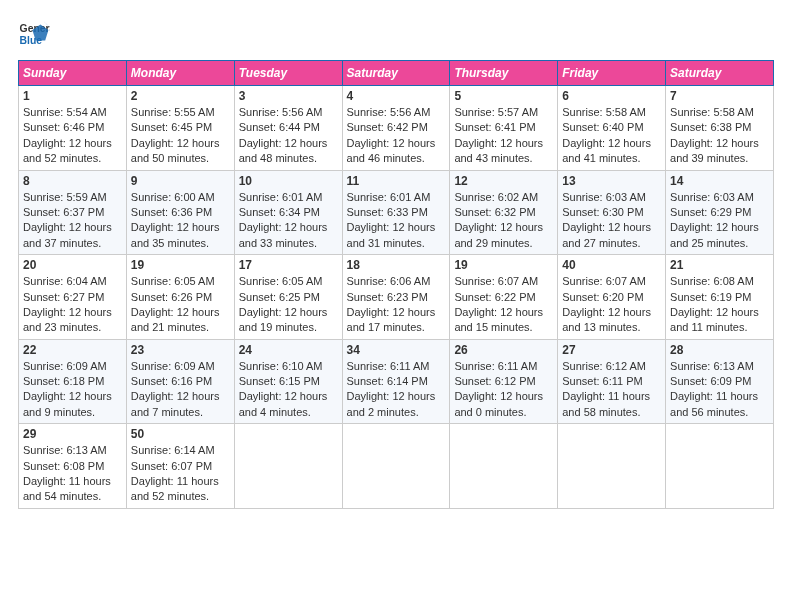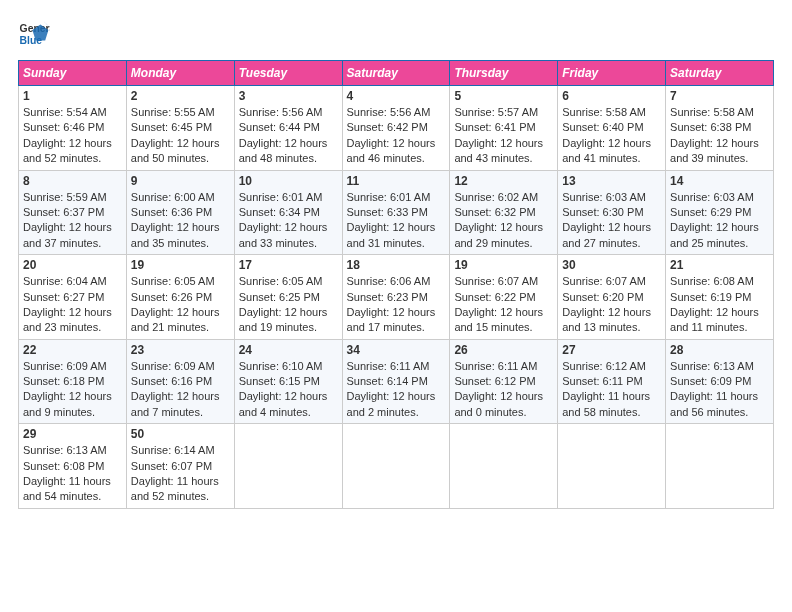--- a/index.html
+++ b/index.html
@@ -200,21 +200,21 @@
           </td>
           <td>
             <span class="day-num">18</span>
             <div class="day-info">Sunrise: 6:06 AM<br>Sunset: 6:23 PM<br>Daylight: 12 hours and 17 minutes.</div>
           </td>
           <td>
             <span class="day-num">19</span>
             <div class="day-info">Sunrise: 6:07 AM<br>Sunset: 6:22 PM<br>Daylight: 12 hours and 15 minutes.</div>
           </td>
           <td>
-            <span class="day-num">30</span>
+            <span class="day-num">40</span>
             <div class="day-info">Sunrise: 6:07 AM<br>Sunset: 6:20 PM<br>Daylight: 12 hours and 13 minutes.</div>
           </td>
           <td>
             <span class="day-num">21</span>
             <div class="day-info">Sunrise: 6:08 AM<br>Sunset: 6:19 PM<br>Daylight: 12 hours and 11 minutes.</div>
           </td>
         </tr>
         <tr>
           <td>
             <span class="day-num">22</span>

